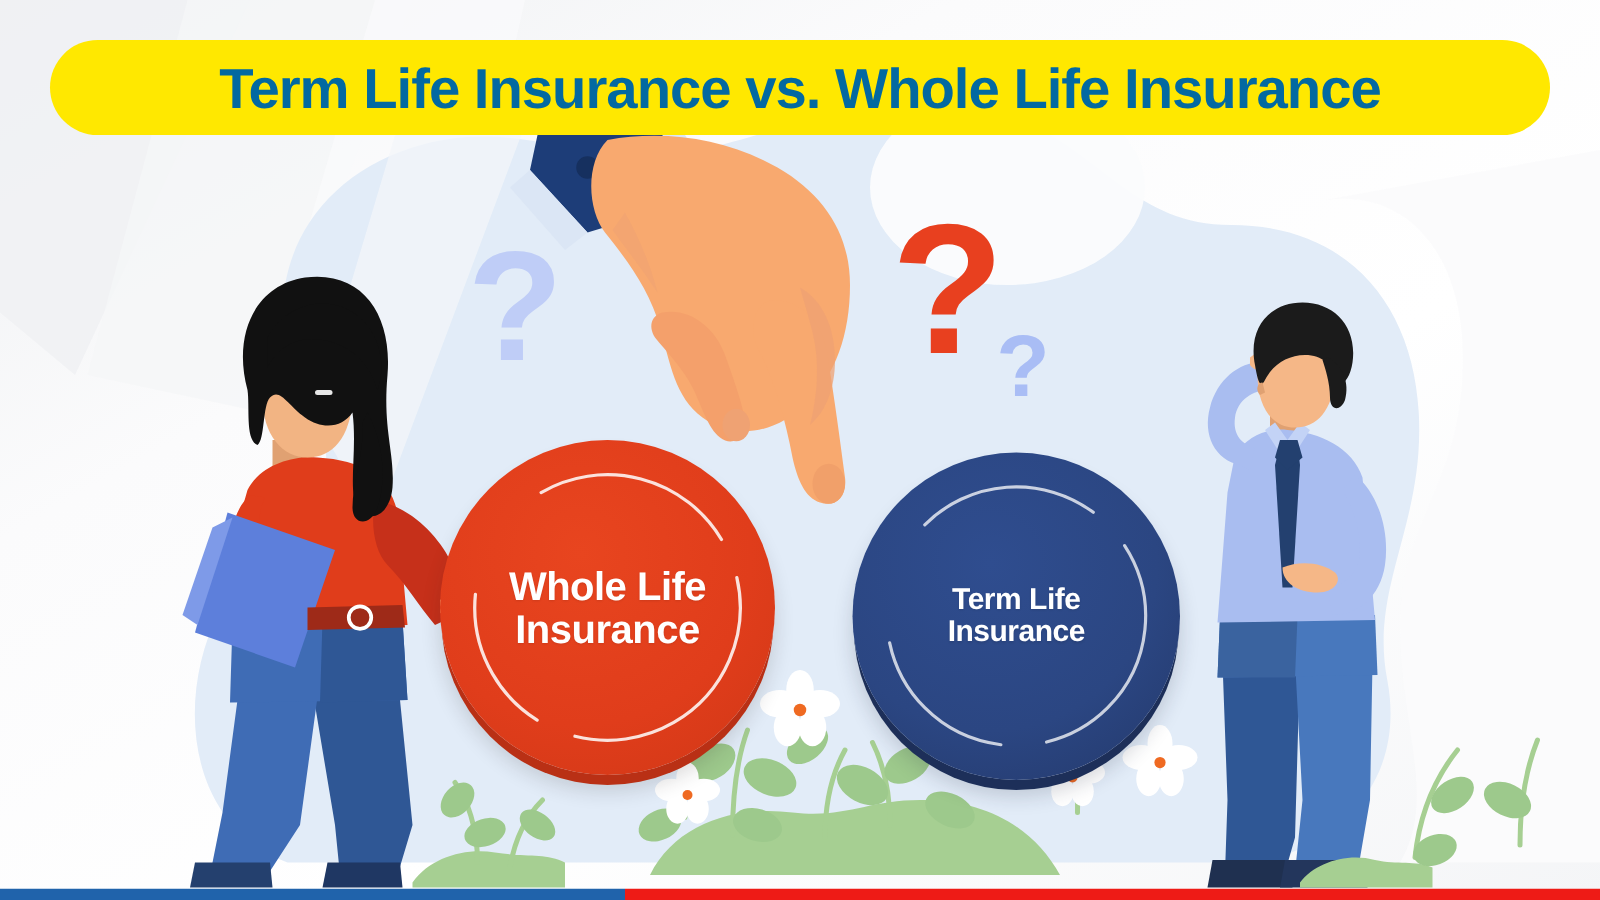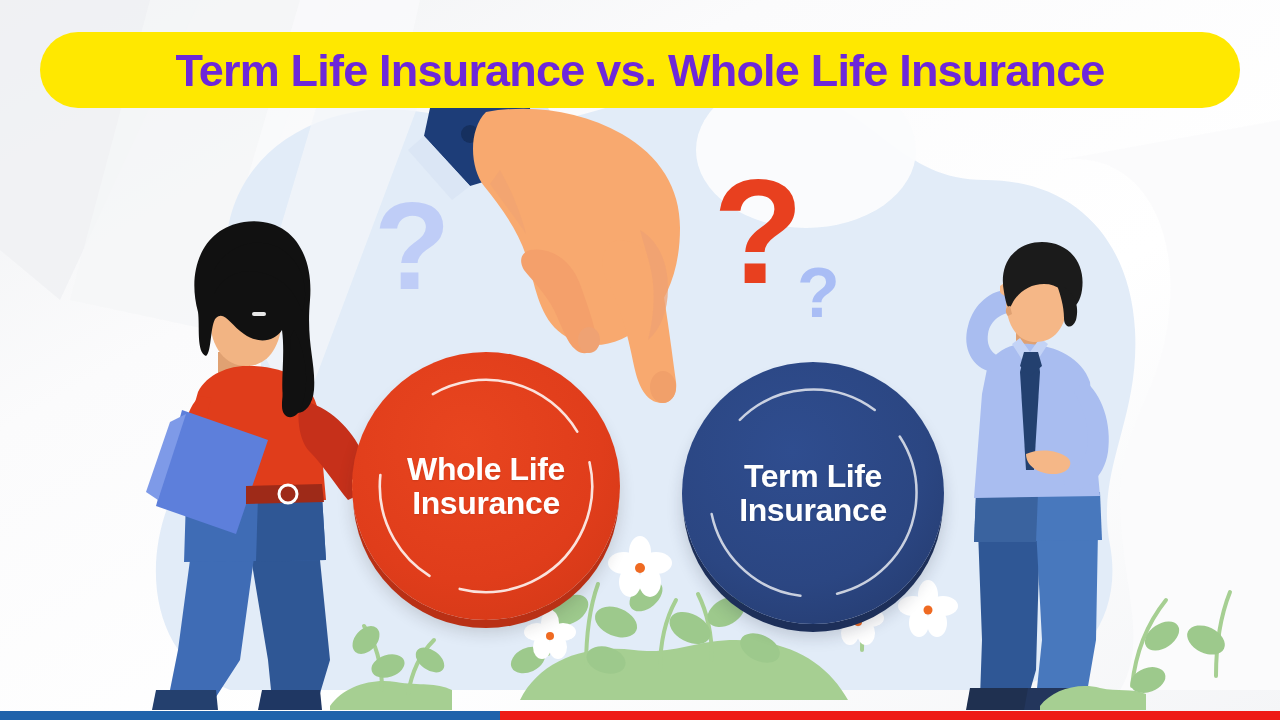--- a/index.html
+++ b/index.html
@@ -18,21 +18,21 @@
   
   #title-banner {
     position:absolute; left:40px; top:32px;
     width:1200px; height:76px;
     background:#ffe800;
     border-radius:38px;
     display:flex; align-items:center; justify-content:center;
     z-index:40;
   }
   #title-text {
-    font-size:45px; font-weight:700; color:#6d28d9;
+    font-size:45px; font-weight:700; color:#0369a1;
     letter-spacing:-0.8px; white-space:nowrap; line-height:1;
     font-family:"Liberation Sans", sans-serif;
     text-align:center;
   }
 
   
   .coin {
     position:absolute; border-radius:50%;
     display:flex; align-items:center; justify-content:center;
     z-index:25;
@@ -49,21 +49,21 @@
   }
   .coin .ring { position:absolute; inset:16px; }
   .coin .ring svg { width:100%; height:100%; display:block; }
   .coin-label {
     position:relative; z-index:2; text-align:center;
     color:#ffffff; font-weight:700;
     font-size:32px; line-height:1.07; letter-spacing:-0.4px;
     text-shadow:0 1px 2px rgba(0,0,0,.10);
     font-family:"Liberation Sans", sans-serif;
   }
-  #coin-term .coin-label { font-size:32px; }
+  #coin-term .coin-label { font-size:24px; }
 
   
   .qmark {
     position:absolute; font-weight:800; line-height:1;
     font-family:"Liberation Sans", sans-serif;
     z-index:20; user-select:none;
   }
   #qmark-left  { left:374px; top:183px; font-size:125px; color:#bfcdf7; }
   #qmark-red   { left:713px; top:158px; font-size:148px; color:#e8401f; }
   #qmark-small { left:797px; top:258px; font-size:70px;  color:#a9bdf5; }

